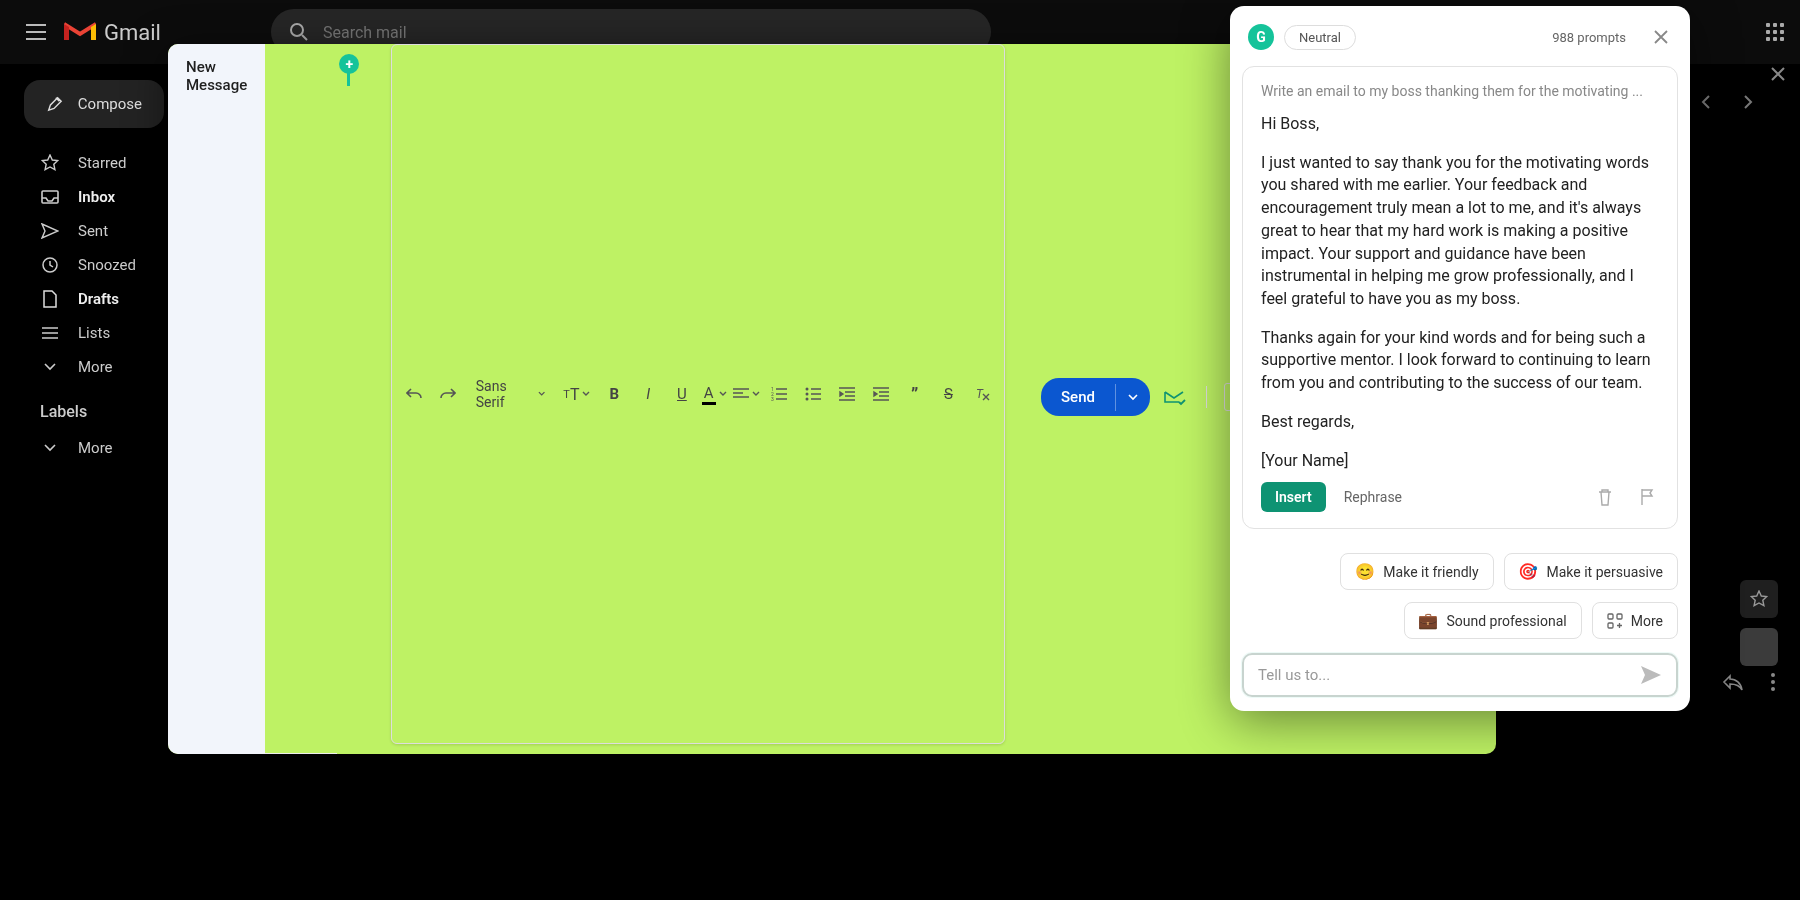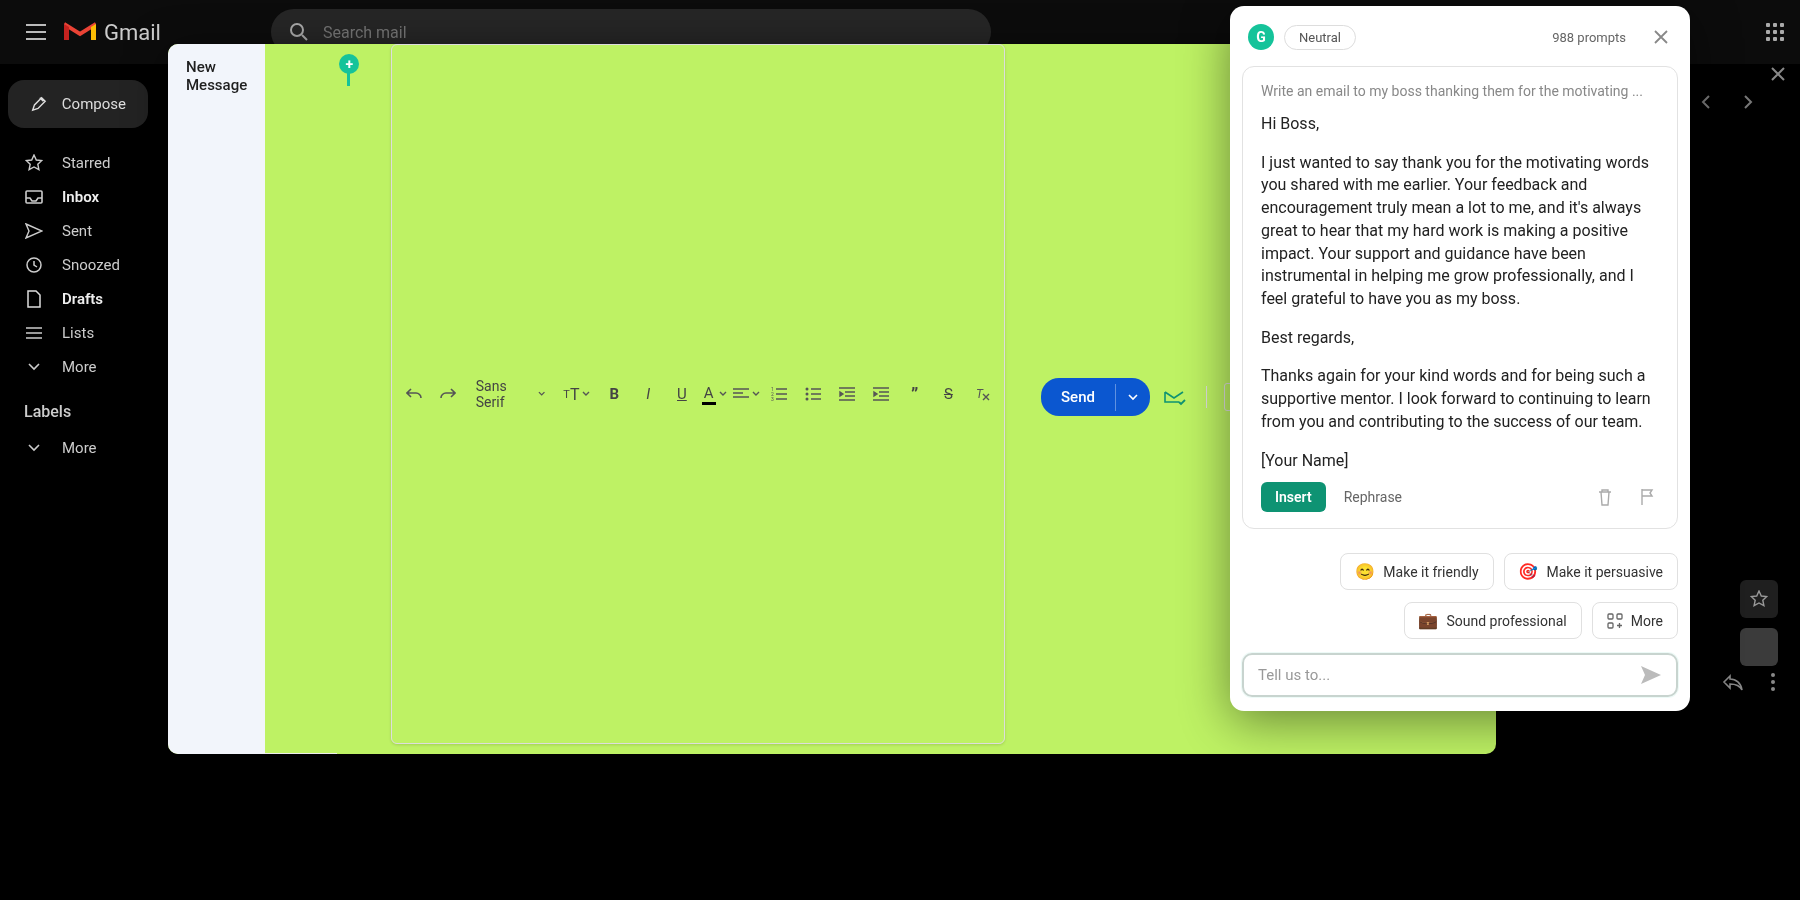--- a/index.html
+++ b/index.html
@@ -11,21 +11,21 @@
 .gmail-logo { display: flex; align-items: center; margin-left: 8px; }
 .gmail-logo-text { color: #ccc; font-size: 22px; margin-left: 8px; }
 .search-bar { margin-left: 110px; width: 720px; height: 46px; background: rgba(50,50,50,0.7); border-radius: 24px; display: flex; align-items: center; padding: 0 18px; }
 .search-bar .search-icon { color: #aaa; }
 .search-bar input { background: transparent; border: none; outline: none; color: #aaa; font-size: 16px; margin-left: 14px; flex: 1; }
 .header-right { margin-left: auto; display: flex; align-items: center; gap: 16px; color: #aaa; }
 .apps-grid { display: grid; grid-template-columns: repeat(3,4px); grid-template-rows: repeat(3,4px); gap: 3px; }
 .apps-grid span { width:4px; height:4px; background:#aaa; border-radius:1px; }
 
 
-.sidebar { position: absolute; left: 0; top: 64px; width: 256px; padding-top: 16px; }
+.sidebar { position: absolute; left: 16px; top: 64px; width: 256px; padding-top: 16px; }
 .compose-btn { display: flex; align-items: center; gap: 14px; padding: 14px 22px; background: rgba(100,100,100,0.35); border-radius: 16px; width: 140px; margin-left: 8px; color: #ddd; font-size: 15px; cursor: pointer; }
 .nav-items { margin-top: 18px; }
 .nav-item { display: flex; align-items: center; gap: 18px; padding: 7px 24px; color: #ccc; font-size: 15px; cursor: pointer; }
 .nav-item.bold { font-weight: 600; color: #eee; }
 .nav-item .icon { width: 20px; height: 20px; display: flex; align-items: center; justify-content: center; }
 .labels-header { padding: 18px 24px 10px; color: #ccc; font-size: 16px; font-weight: 500; }
 
 
 .pager { position: absolute; right: 40px; top: 90px; display: flex; align-items: center; gap: 18px; color: #666; }
 .pager-arrow { width: 24px; height: 24px; display: flex; align-items: center; justify-content: center; cursor: pointer; }
@@ -445,22 +445,22 @@
       <svg width="14" height="14" viewBox="0 0 14 14">
           <path d="M1 1l12 12M13 1L1 13" stroke="#888" stroke-width="1.8"></path>
         </svg>
     </div>
   </div>
   <div class="gp-card">
     <div class="gp-prompt-text">Write an email to my boss thanking them for the motivating ...</div>
     <div class="gp-body">
       <p>Hi Boss,</p>
       <p>I just wanted to say thank you for the motivating words you shared with me earlier. Your feedback and encouragement truly mean a lot to me, and it's always great to hear that my hard work is making a positive impact. Your support and guidance have been instrumental in helping me grow professionally, and I feel grateful to have you as my boss.</p>
+      <p>Thanks again for your kind words and for being such a supportive mentor. I look forward to continuing to learn from you and contributing to the success of our team.</p>
       <p>Best regards,</p>
-      <p>Thanks again for your kind words and for being such a supportive mentor. I look forward to continuing to learn from you and contributing to the success of our team.</p>
       <p style="margin-bottom:4px;">[Your Name]</p>
     </div>
     <div class="gp-actions-row">
       <div class="gp-insert">Insert</div>
       <div class="gp-rephrase">Rephrase</div>
       <div class="spacer"></div>
       <div class="gp-icon-btn">
           <svg width="16" height="18" viewBox="0 0 16 18">
             <path d="M2 4h12M5 4V2h6v2M4 4l1 13h6l1-13" fill="none" stroke="#aaa" stroke-width="1.4"></path>
           </svg>

